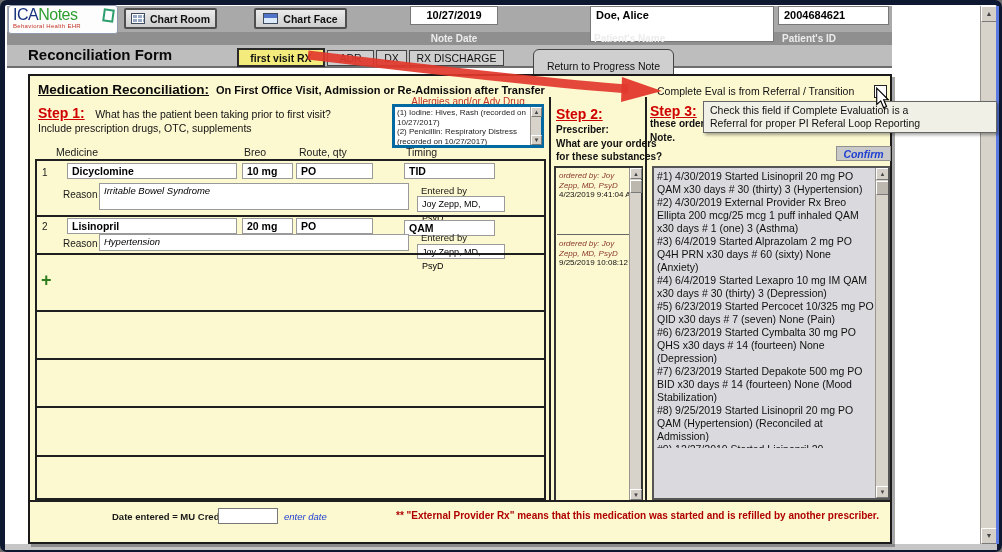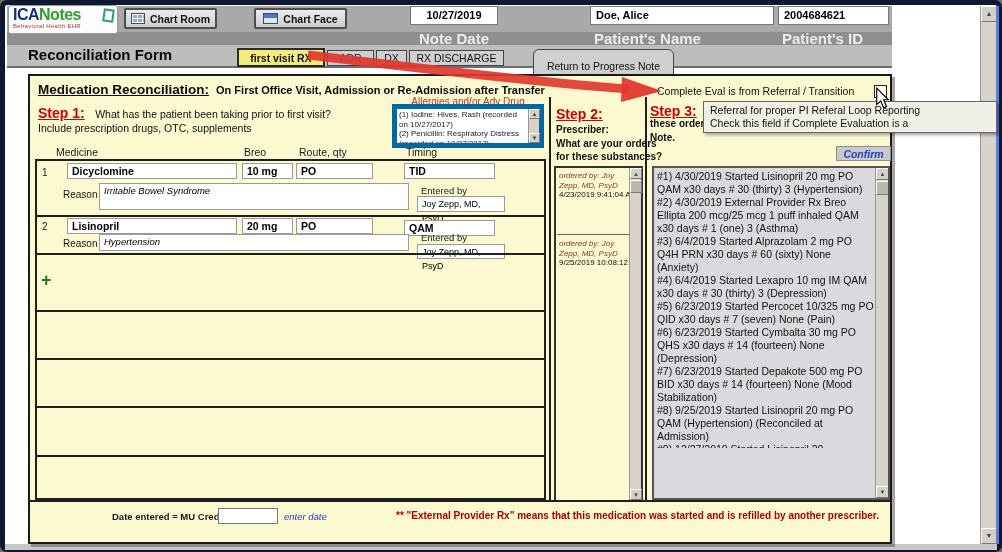--- a/index.html
+++ b/index.html
@@ -5,40 +5,40 @@
   html,body{margin:0;padding:0;background:#6f6f6f;font-family:"Liberation Sans",sans-serif;}
   *{box-sizing:border-box;}
   .screen{position:relative;width:1002px;height:552px;background:#0e1830;border-radius:7px;overflow:hidden;}
   .abs{position:absolute;}
   .canvas{left:5px;top:5px;width:992px;height:542px;background:#ffffff;border-radius:2px;}
   .graybottom{left:5px;top:544px;width:992px;height:6px;background:#c6c6c6;}
   .bar-top{left:7px;top:6px;width:885px;height:26px;background:#a9a9a9;}
   .bar-label{left:7px;top:32px;width:885px;height:13px;background:#8f8f8f;}
   .bar-tool{left:7px;top:45px;width:885px;height:23px;background:#bdbdbd;border-bottom:2px solid #6e6e6e;}
   .logo{left:8px;top:5px;width:110px;height:29px;background:#fdfdfd;border:1px solid #8f9ab0;border-radius:3px;padding:1px 4px;}
-  .logo-line{font-size:16px;font-weight:700;line-height:16px;letter-spacing:-.5px;}
+  .logo-line{font-size:16px;font-weight:400;line-height:16px;letter-spacing:-.5px;}
   .logo-ica{color:#16307e;}
   .logo-notes{color:#2f9e2f;}
   .logo-tag{font-size:6px;color:#c23222;line-height:7px;letter-spacing:.3px;}
   .icon-doc{right:3px;top:3px;width:11px;height:13px;background:#fff;border:2px solid #2f9e6f;transform:rotate(8deg);}
   .btn{background:linear-gradient(#ececec,#cdcdcd);border:2px solid #4e4e4e;border-radius:2px;display:flex;align-items:center;justify-content:center;gap:5px;font-size:10.5px;font-weight:bold;color:#111;}
   .icon-grid{width:14px;height:11px;border:1px solid #3f4c60;background-color:#97a9c4;background-image:linear-gradient(#fff 1px,transparent 1px),linear-gradient(90deg,#fff 1px,transparent 1px);background-size:5px 4px;}
   .icon-window{width:15px;height:11px;border:1px solid #3f4c60;background:linear-gradient(#4f74c8 4px,#dce9f8 4px);}
   .fieldbox{background:#fff;border:1px solid #777;font-size:11px;font-weight:bold;color:#000;line-height:17px;padding:0 5px;}
-  .fieldlabel{font-size:15px;font-weight:bold;color:#ececec;line-height:13px;}
+  .fieldlabel{font-size:10px;font-weight:bold;color:#ececec;line-height:13px;}
   .recon-title{font-size:15px;font-weight:800;color:#090909;}
   .tab{display:flex;align-items:center;justify-content:center;font-size:10.5px;color:#111;background:#cfcfcf;border:1.5px solid #444;}
   .tab-active{background:#f3ec7c;border:2px solid #2a2a2a;font-weight:bold;z-index:5;}
   .form{left:28px;top:74px;width:864px;height:470px;background:#fcf8d0;border:2px solid #1a1a1a;box-shadow:3px 3px 0 rgba(80,80,80,.5);}
   .mr-title{font-size:13.5px;font-weight:800;color:#0a0a0a;text-decoration:underline;}
   .mr-sub{font-size:11px;font-weight:bold;color:#0a0a0a;margin-left:7px;text-decoration:none;display:inline-block;}
   .stephead{font-size:14px;font-weight:800;color:#cf0000;text-decoration:underline;}
   .smalltext{font-size:10.5px;color:#111;}
   .allergy-title{font-size:10px;font-weight:normal;color:#c23222;text-align:center;}
-  .allergy-box{background:#fff;border:5px solid #0369a1;}
+  .allergy-box{background:#fff;border:3px solid #0369a1;}
   .allergy-text{font-size:8px;line-height:9.5px;color:#222;padding:1px 2px;overflow:hidden;}
   .sb-track{background:#d7d3cb;border-left:1px solid #9a968e;}
   .sb-btn{background:#d4d0c8;border:1px solid;border-color:#fff #7a7a7a #7a7a7a #fff;color:#444;display:flex;align-items:center;justify-content:center;font-size:6px;line-height:6px;}
   .sb-thumb{background:#bcb8b0;border:1px solid;border-color:#fff #7a7a7a #7a7a7a #fff;}
   .hline{background:#1f1f1f;height:2px;}
   .vline{background:#1f1f1f;width:2px;}
   .collabel{font-size:10.5px;color:#1a1a1a;}
   .wbox{background:#fff;border:1px solid #9a9a9a;font-size:10.5px;font-weight:bold;color:#000;padding:0 4px;line-height:14px;}
   .wbox-i{font-weight:normal;font-style:italic;font-size:9.5px;}
   .table-frame{border:2px solid #1f1f1f;}
@@ -83,21 +83,21 @@
     <span class="icon-grid"></span>
     <span>Chart Room</span>
   </div>
   <div class="abs btn" style="left:254px;top:8px;width:93px;height:21px;">
     <span class="icon-window"></span>
     <span>Chart Face</span>
   </div>
 
   <div class="abs fieldbox" style="left:410px;top:6px;width:88px;height:19px;text-align:center;">10/27/2019</div>
   <div class="abs fieldlabel" style="left:410px;top:32px;width:88px;text-align:center;">Note Date</div>
-  <div class="abs fieldbox" style="left:590px;top:6px;width:184px;height:19px;">Doe, Alice</div>
+  <div class="abs fieldbox" style="left:590px;top:6px;width:184px;height:36px;">Doe, Alice</div>
   <div class="abs fieldlabel" style="left:594px;top:32px;">Patient's Name</div>
   <div class="abs fieldbox" style="left:778px;top:6px;width:111px;height:19px;">2004684621</div>
   <div class="abs fieldlabel" style="left:782px;top:32px;">Patient's ID</div>
 
   <div class="abs recon-title" style="left:28px;top:46px;">Reconciliation Form</div>
   <div class="abs tab tab-active" style="left:237px;top:48px;width:88px;height:19px;">first visit RX</div>
   <div class="abs tab" style="left:327px;top:50px;width:47px;height:16px;">ADR</div>
   <div class="abs tab" style="left:376px;top:50px;width:31px;height:16px;">DX</div>
   <div class="abs tab" style="left:409px;top:50px;width:95px;height:16px;">RX DISCHARGE</div>
   <div class="abs tab" style="left:533px;top:49px;width:141px;height:34px;border-radius:6px;">Return to Progress Note</div>
@@ -220,22 +220,22 @@
   <input class="abs mu-input" style="left: 218px; top: 508px;">
   <div class="abs enterdate" style="left:284px;top:511px;">enter date</div>
   <div class="abs extnote" style="left:385px;top:510px;width:505px;">** "External Provider Rx" means that this medication was started and is refilled by another prescriber.</div>
 
   <svg class="abs z40" style="left:270px;top:42px;" width="410" height="64">
     <path d="M38,13 C180,30 300,43 358,47" stroke="#e2382c" stroke-width="9" fill="none" opacity="0.92"></path>
     <polygon points="352,35 392,49 351,60" fill="#e2382c" opacity="0.95"></polygon>
   </svg>
 
   <div class="abs tooltip" style="left:703px;top:101px;width:294px;height:32px;">
+    <div>Check this field if Complete Evaluation is a</div>
     <div>Referral for proper PI Referal Loop Reporting</div>
-    <div>Check this field if Complete Evaluation is a</div>
   </div>
 
   <svg class="abs z70" style="left:875px;top:87px;" width="15" height="22" viewBox="0 0 12 19">
     <path d="M1 1 L1 15 L4.5 12 L7 18 L9.5 16.8 L7 11 L11 11 Z" fill="#ffffff" stroke="#000000" stroke-width="1"></path>
   </svg>
 
   <div class="abs sb-track" style="left:980px;top:6px;width:16px;height:538px;">
     <div class="abs sb-btn" style="left:0;top:0;width:16px;height:16px;font-size:7px;">▲</div>
     <div class="abs sb-btn" style="left:0;bottom:0;width:16px;height:16px;font-size:7px;">▼</div>
   </div>

